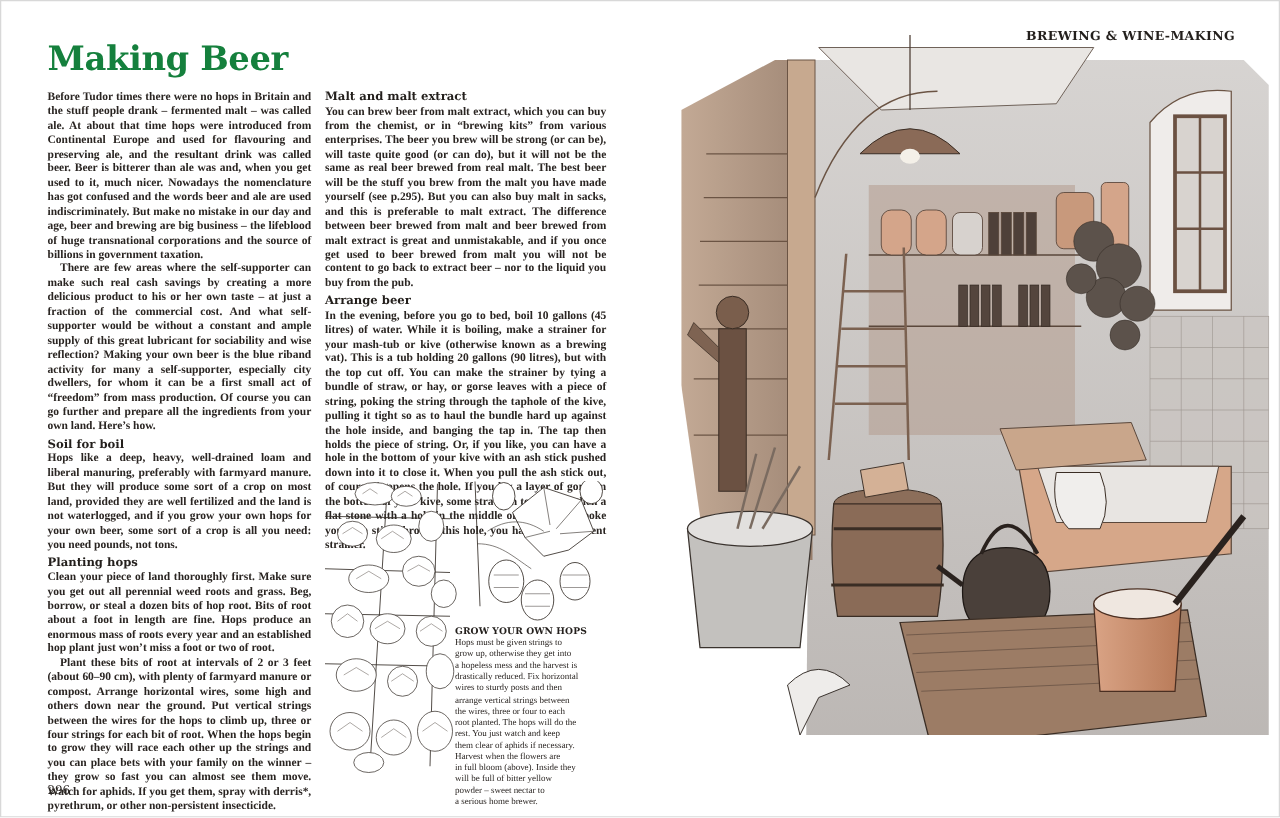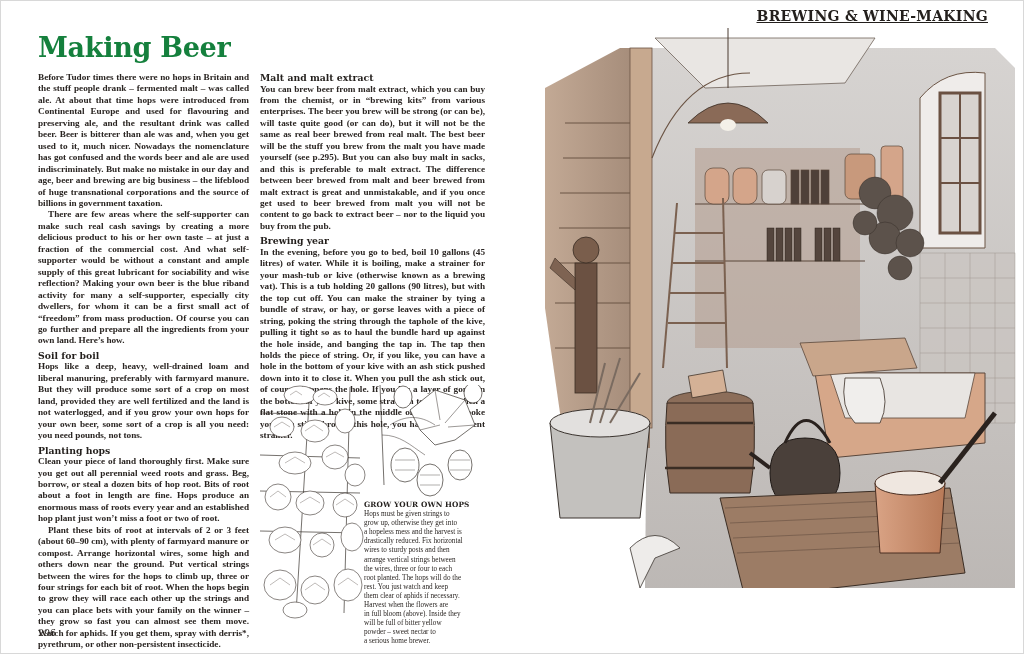--- a/index.html
+++ b/index.html
@@ -5,23 +5,23 @@
   html, body { margin: 0; padding: 0; }
   body {
     width: 1024px; height: 654px; overflow: hidden; position: relative;
     background: #ffffff;
     font-family: "Liberation Serif", "DejaVu Serif", serif;
     color: #2a2522;
   }
   .page-border { position: absolute; left: 0; top: 0; width: 1022px; height: 652px; border: 1px solid #d8d8d8; pointer-events: none; }
 
   .running-head {
-    position: absolute; right: 36px; top: 8px;
-    font-family: "DejaVu Serif", serif; font-weight: bold; font-size: 14px;
-    letter-spacing: 0.3px; color: #231f1c; text-decoration: underline;
+    position: absolute; right: 36px; top: 24px;
+    font-family: "DejaVu Serif", serif; font-weight: bold; font-size: 10px;
+    letter-spacing: 0.3px; color: #231f1c;
   }
 
   .title {
     position: absolute; left: 38px; top: 34px; margin: 0;
     font-family: "DejaVu Serif", serif; font-weight: 900; font-size: 27px;
     letter-spacing: -0.3px; color: #15803d; line-height: 1;
   }
 
   .col { position: absolute; font-size: 9.2px; line-height: 11.45px; text-align: justify; }
   .col-1 { left: 38px; top: 72px; width: 211px; }
@@ -70,21 +70,21 @@
   <h3>Harvesting hops</h3>
 
 </div>
 
 <div class="folio">296</div>
 
 <div class="col col-2">
   <h3 class="first">Malt and malt extract</h3>
   <p>You can brew beer from malt extract, which you can buy from the chemist, or in “brewing kits” from various enterprises. The beer you brew will be strong (or can be), will taste quite good (or can do), but it will not be the same as real beer brewed from real malt. The best beer will be the stuff you brew from the malt you have made yourself (see p.295). But you can also buy malt in sacks, and this is preferable to malt extract. The difference between beer brewed from malt and beer brewed from malt extract is great and unmistakable, and if you once get used to beer brewed from malt you will not be content to go back to extract beer – nor to the liquid you buy from the pub.</p>
 
-  <h3>Brewing year</h3>
+  <h3>Arrange beer</h3>
   <p>In the evening, before you go to bed, boil 10 gallons (45 litres) of water. While it is boiling, make a strainer for your mash-tub or kive (otherwise known as a brewing vat). This is a tub holding 20 gallons (90 litres), but with the top cut off. You can make the strainer by tying a bundle of straw, or hay, or gorse leaves with a piece of string, poking the string through the taphole of the kive, pulling it tight so as to haul the bundle hard up against the hole inside, and banging the tap in. The tap then holds the piece of string. Or, if you like, you can have a hole in the bottom of your kive with an ash stick pushed down into it to close it. When you pull the ash stick out, of course, it opens the hole. If you lay a layer of gorse in the bottom of your kive, some straw on top of this, then a flat stone with a hole in the middle of it, and then poke your ash stick through this hole, you have a magnificent strainer.</p>
 </div>
 
 <svg class="hops-illustration" viewBox="0 0 235 240" xmlns="http://www.w3.org/2000/svg">
   <g stroke="#3a332e" stroke-width="0.7" fill="none">
     <line x1="0" y1="28" x2="100" y2="30"></line>
     <line x1="0" y1="70" x2="100" y2="73"></line>
     <line x1="0" y1="106" x2="100" y2="108"></line>
     <line x1="0" y1="146" x2="100" y2="148"></line>
     <line x1="50" y1="2" x2="36" y2="228"></line>

